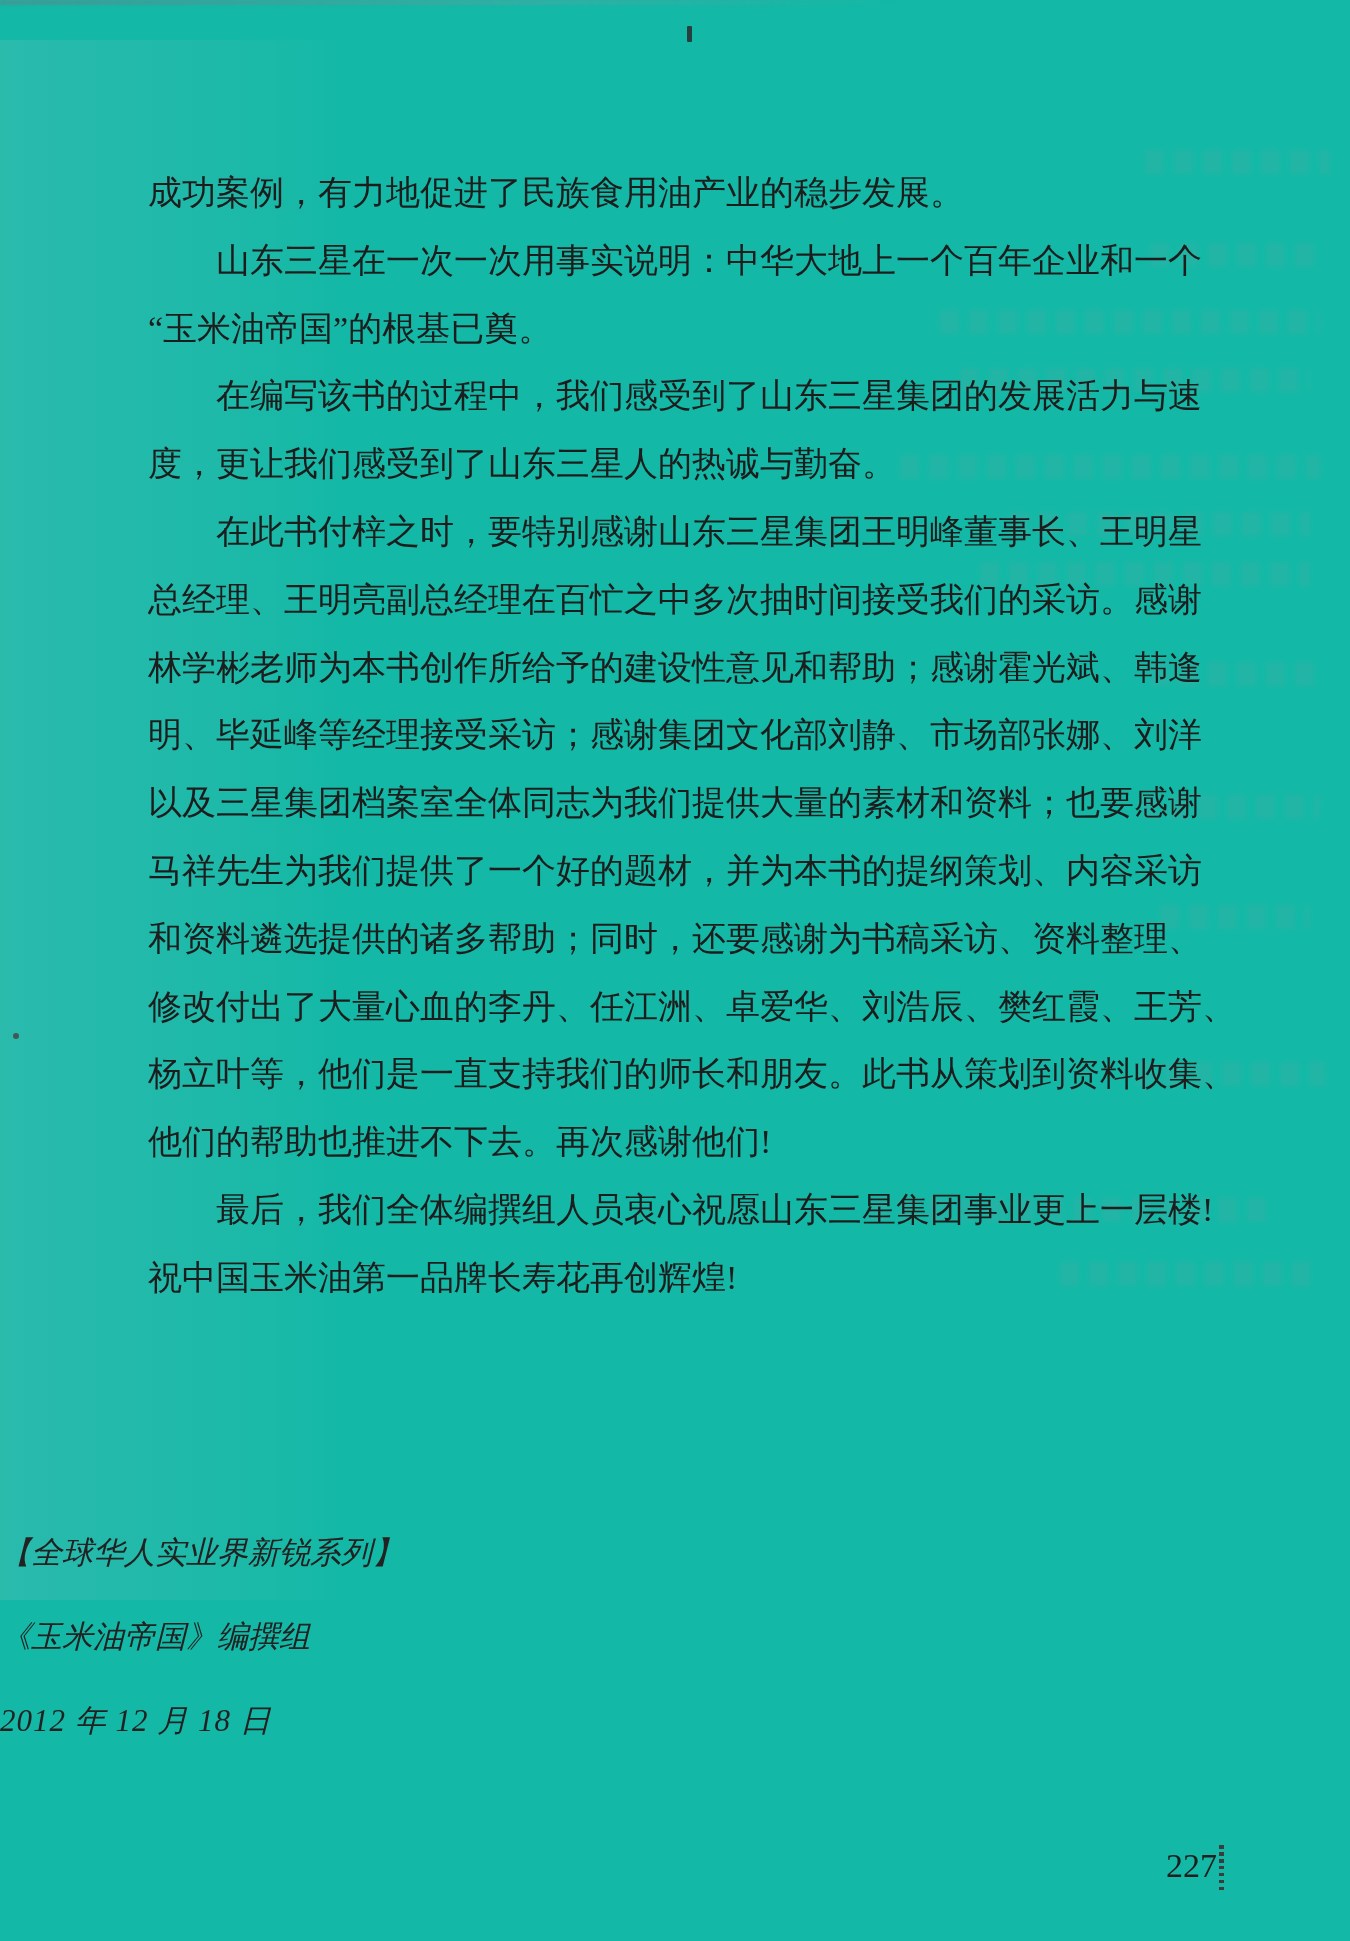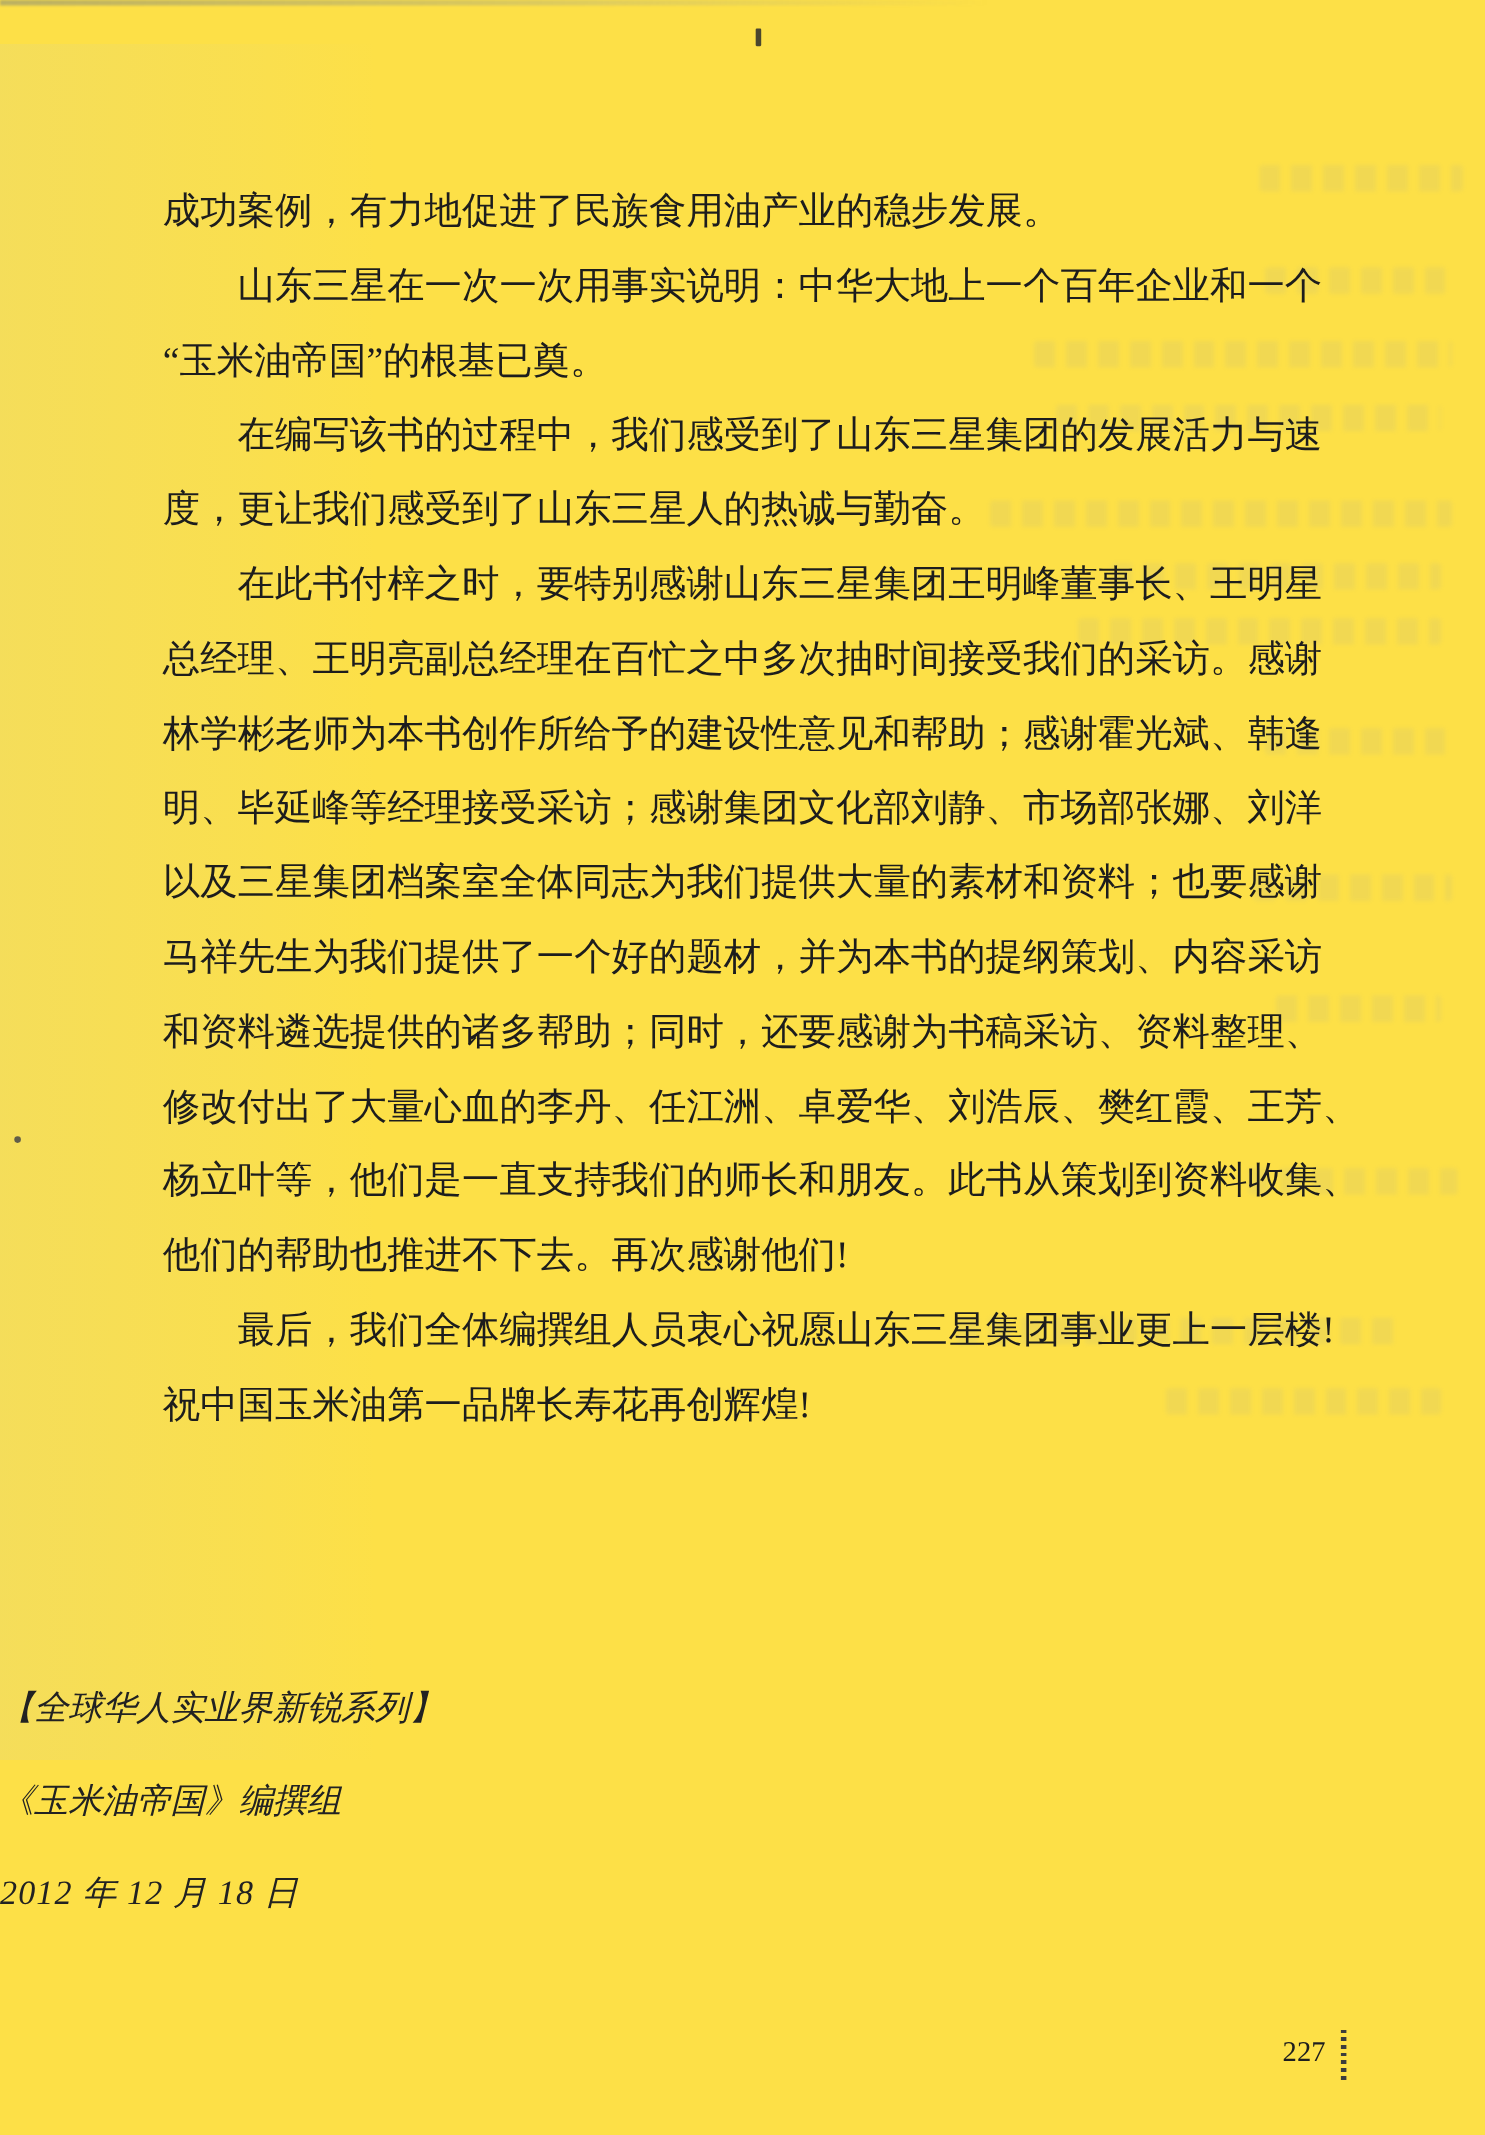--- a/index.html
+++ b/index.html
@@ -1,20 +1,20 @@
 <!DOCTYPE html>
 <html><head>
 <meta charset="utf-8">
 <style>
   html, body { margin: 0; padding: 0; background: #ffffff; }
   .page {
     position: relative;
     width: 1350px;
     height: 1941px;
-    background: #fde047;
+    background: #14b8a6;
     overflow: hidden;
     font-family: "Liberation Serif", serif;
   }
   
   .left-wash {
     position: absolute; left: 0; top: 40px; width: 430px; height: 1560px;
     background: linear-gradient(90deg, rgba(188,203,218,0.13), rgba(188,203,218,0.05) 55%, transparent 80%);
     pointer-events: none;
   }
   .top-smear {
@@ -49,21 +49,21 @@
   .signature {
     position: absolute; left: 0; top: 1511px; width: 1102px;
     text-align: left; font-size: 31px; font-style: italic; color: #222;
   }
   .sig-line { height: 84px; line-height: 84px; white-space: nowrap; }
   .sig-group { padding-right: 27px; }
   .sig-date  { padding-right: 52px; letter-spacing: 1px; font-style: italic; }
   
   .pagenum {
     position: absolute; left: 1166px; top: 1846px;
-    font-size: 26px; line-height: 40px; color: #1e1e1e; font-style: normal;
+    font-size: 34px; line-height: 40px; color: #1e1e1e; font-style: normal;
   }
   .page-rule {
     position: absolute; left: 1219px; top: 1845px; width: 5px; height: 46px;
     background: repeating-linear-gradient(180deg, #3c3c3c 0 3.5px, transparent 3.5px 7px);
   }
 </style>
 </head>
 <body>
 
 <div class="page">

